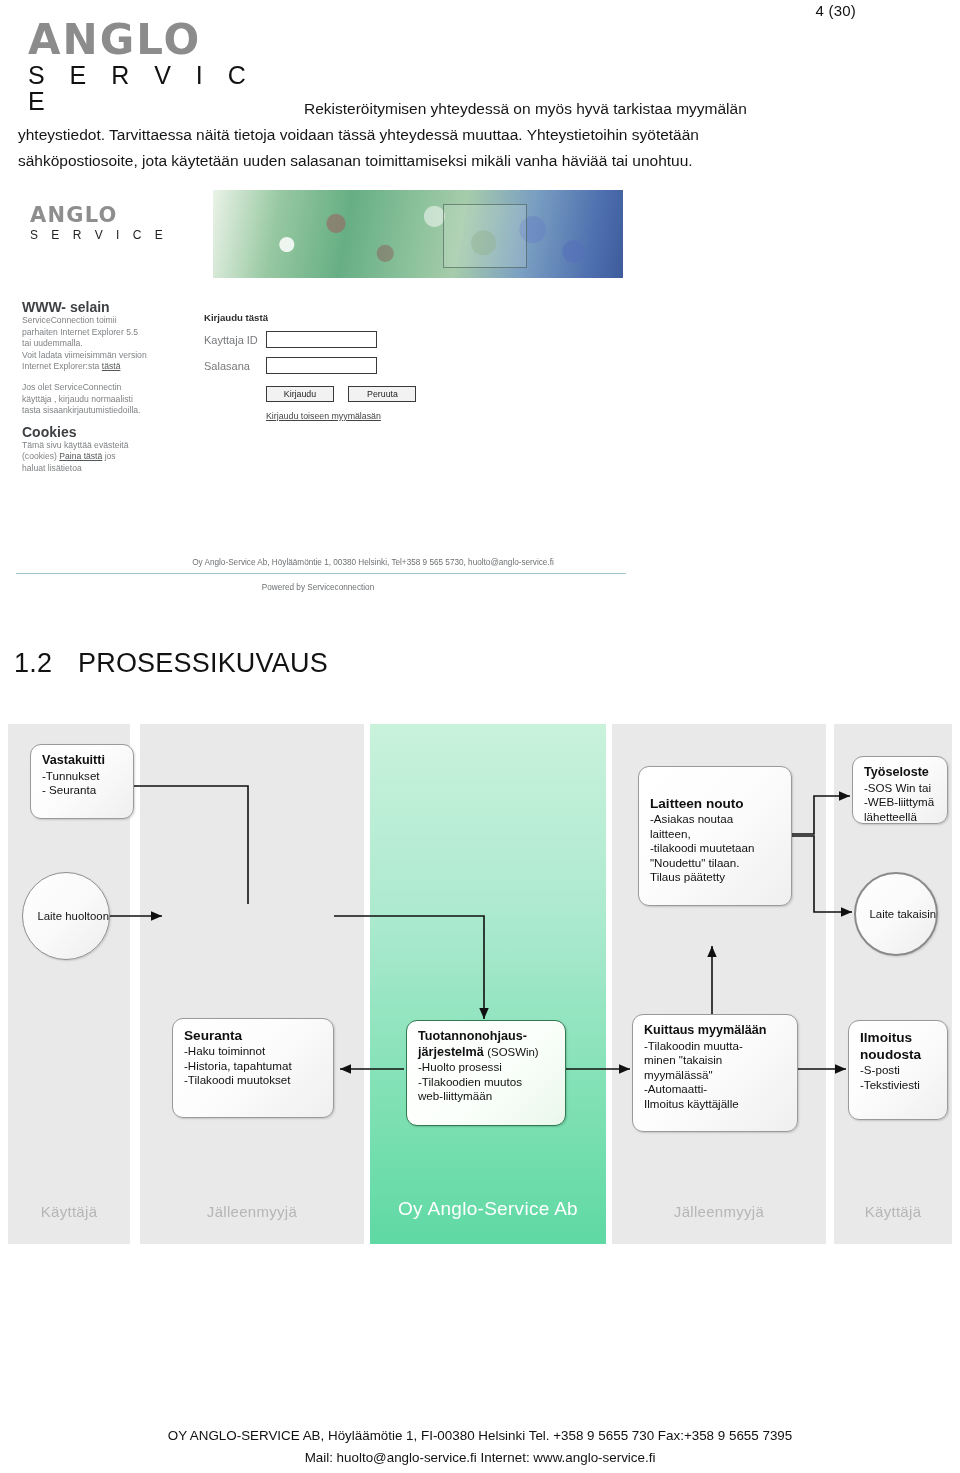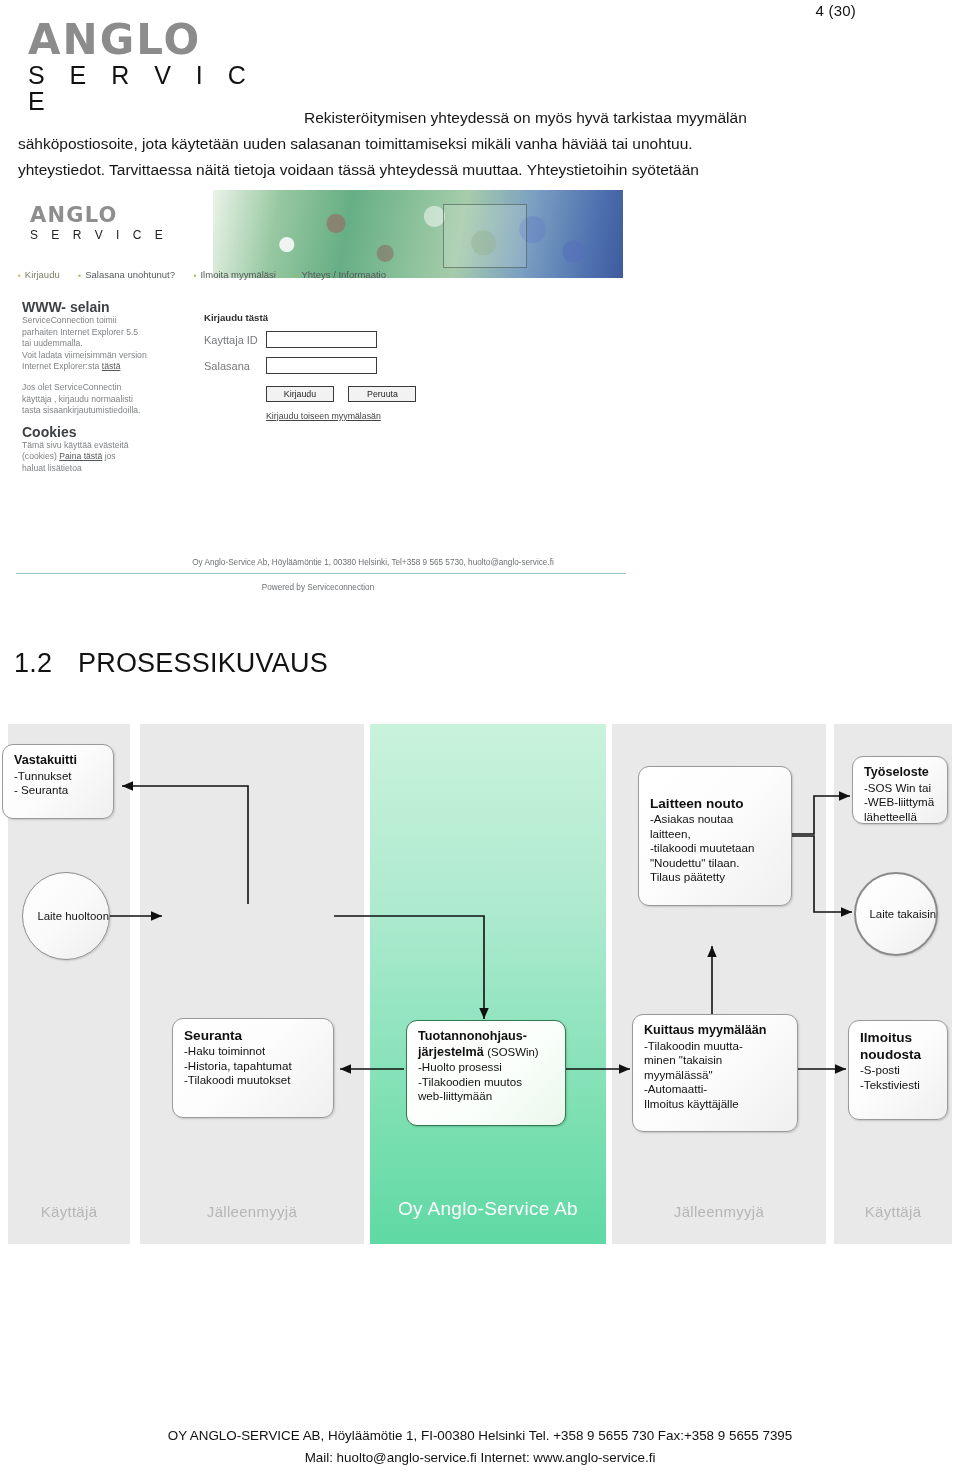--- a/index.html
+++ b/index.html
@@ -24,21 +24,21 @@
     font-size:42px; font-weight:bold; letter-spacing:2px;
     color:#8c8c8c; line-height:40px; font-family:"DejaVu Sans", sans-serif;
   }
   .logo-service{
     font-size:25px; letter-spacing:9px; color:#111;
     line-height:26px; margin-top:2px; font-family:"Liberation Sans", sans-serif;
   }
 
   
   .intro{
-    position:absolute; left:18px; top:105px; width:900px;
+    position:absolute; left:18px; top:96px; width:900px;
     font-size:15.5px; line-height:26px; color:#161616;
   }
   .intro .ln{display:block;}
   .intro .ln1{ text-indent:286px; }
 
   
   .shot{
     position:absolute; left:8px; top:190px; width:620px; height:420px;
     background:#ffffff;
   }
@@ -187,41 +187,35 @@
 
 <div class="page-number">4 (30)</div>
 
 <div class="doc-logo">
   <div class="logo-anglo">ANGLO</div>
   <div class="logo-service">S E R V I C E</div>
 </div>
 
 <div class="intro">
   <span class="ln ln1">Rekisteröitymisen yhteydessä on myös hyvä tarkistaa myymälän</span>
+  <span class="ln">yhteystiedot. Tarvittaessa näitä tietoja voidaan tässä yhteydessä muuttaa. Yhteystietoihin syötetään</span>
   <span class="ln">sähköpostiosoite, jota käytetään uuden salasanan toimittamiseksi mikäli vanha häviää tai unohtuu.</span>
-  <span class="ln">yhteystiedot. Tarvittaessa näitä tietoja voidaan tässä yhteydessä muuttaa. Yhteystietoihin syötetään</span>
 </div>
 
 <div class="shot">
 
   <div class="shot-hero">
     <div class="shot-hero-frame"></div>
   </div>
 
   <div class="shot-logo">
     <div class="a">ANGLO</div>
     <div class="s">S E R V I C E</div>
   </div>
 
-  <div class="shot-nav">
-    <span class="item first">Kirjaudu</span>
-    <span class="item">Salasana unohtunut?</span>
-    <span class="item">Ilmoita myymäläsi</span>
-    <span class="item">Yhteys / Informaatio</span>
-  </div>
 
   <div class="shot-side">
     <div class="grp">
       <b>WWW- selain</b><br>
       <span>ServiceConnection toimii</span><br>
       <span>parhaiten Internet Explorer 5.5</span><br>
       <span>tai uudemmalla.</span><br>
       <span>Voit ladata viimeisimmän version</span><br>
       <span>Internet Explorer:sta</span>
       <u>tästä</u>
@@ -303,21 +297,21 @@
     <path d="M565,345 L630,345" stroke="#111" stroke-width="1.6" fill="none" marker-end="url(#ah)"></path>
 
     <path d="M712,300 L712,222" stroke="#111" stroke-width="1.6" fill="none" marker-end="url(#ah)"></path>
 
     <path d="M797,345 L846,345" stroke="#111" stroke-width="1.6" fill="none" marker-end="url(#ah)"></path>
 
     <path d="M792,110 L814,110 L814,72 L850,72" stroke="#111" stroke-width="1.6" fill="none" marker-end="url(#ah)"></path>
     <path d="M792,112 L814,112 L814,188 L852,188" stroke="#111" stroke-width="1.6" fill="none" marker-end="url(#ah)"></path>
   </svg>
 
-  <div class="node" style="left:2px; top:20px; width:112px; height:75px;">
+  <div class="node" style="left:30px; top:20px; width:104px; height:75px;">
     <span class="t">Vastakuitti</span>
     <span class="li">-Tunnukset</span>
     <span class="li">- Seuranta</span>
   </div>
 
   <div class="circle" style="left:22px; top:148px; width:88px; height:88px;">
     <div>
       <span class="li">Laite</span>
       <span class="li">huoltoon</span>
     </div>

